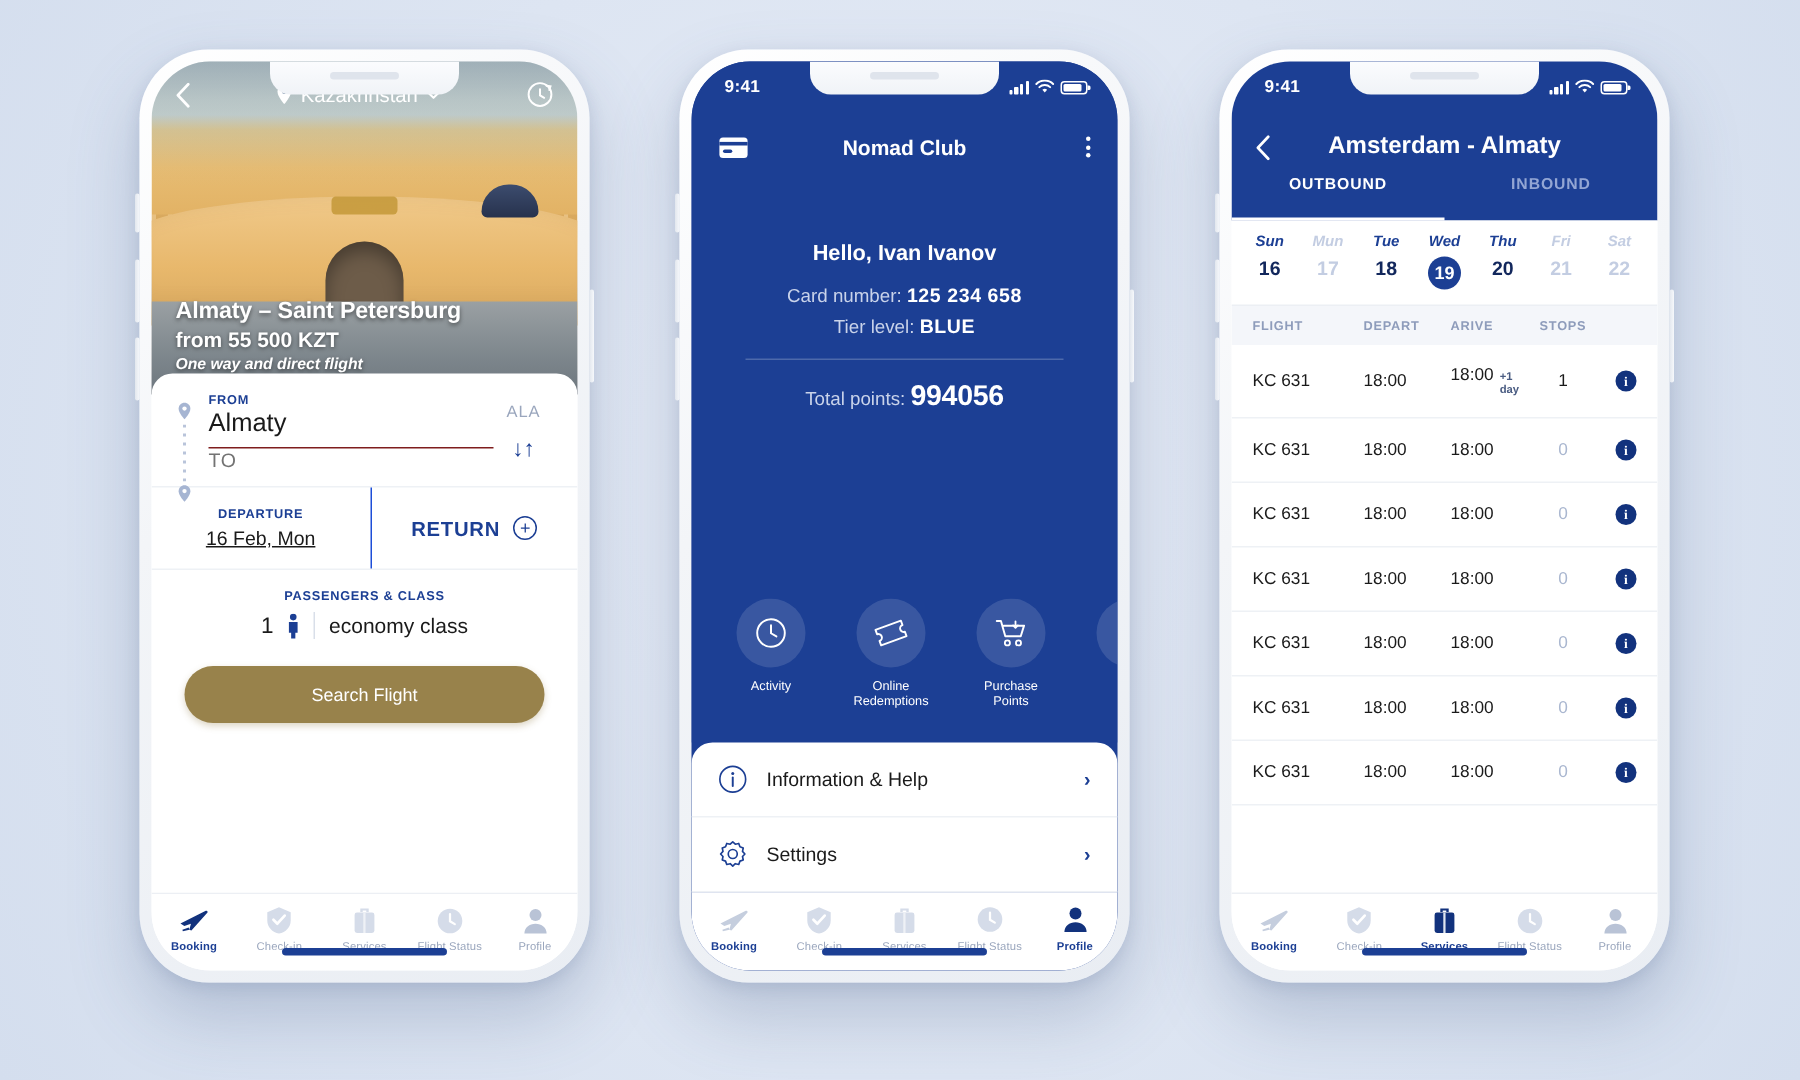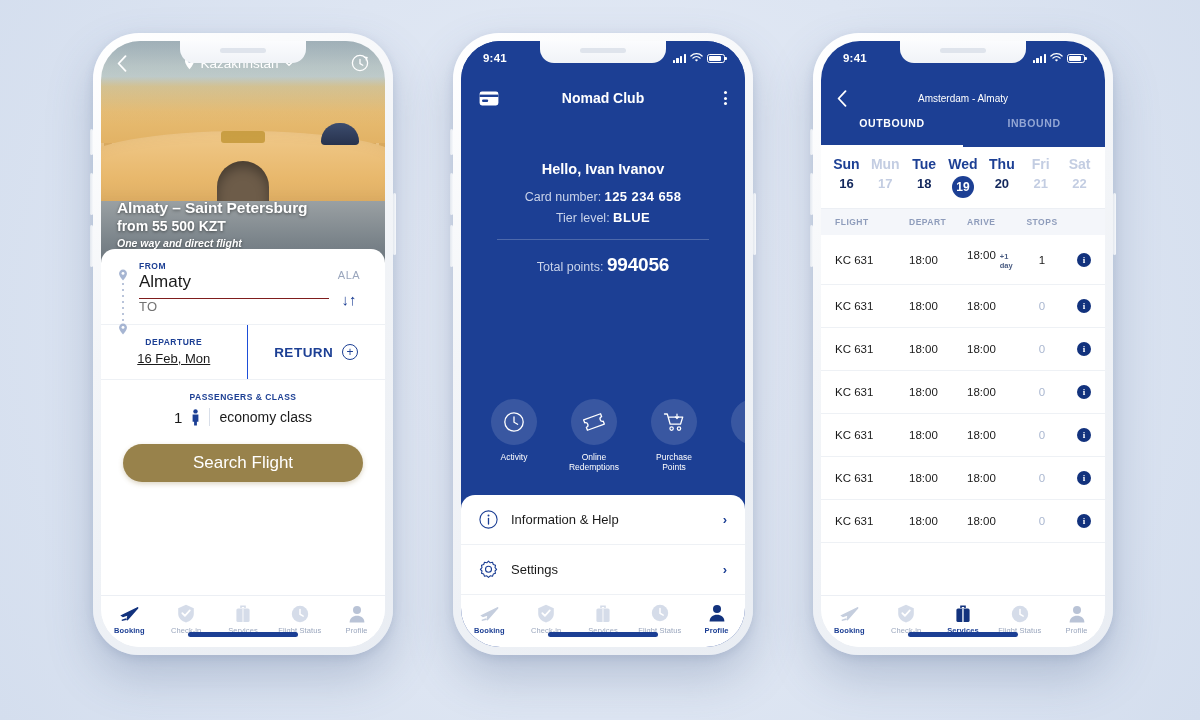--- a/index.html
+++ b/index.html
@@ -178,21 +178,21 @@
     display:flex;align-items:center;justify-content:center;font-size:12px;font-weight:normal;line-height:1;
   }
   .pax { text-align:center; padding:12px 0 8px; }
   .pax .k { font-size:8.5px;font-weight:bold;color:#1c3f94;letter-spacing:.5px; }
   .pax .v { display:flex; align-items:center; justify-content:center; gap:9px; margin-top:6px; }
   .pax .n { font-size:15px; color:#1a1a1a; }
   .pax .sep { width:1px; height:18px; background:#d9dfe9; }
   .pax .cls { font-size:14px; color:#1a1a1a; }
   .search-btn {
     margin:10px 22px 0; height:38px; border-radius:19px; background:#98824b;
-    color:#fff; font-size:17px; display:flex; align-items:center; justify-content:center;
+    color:#fff; font-size:12px; display:flex; align-items:center; justify-content:center;
     box-shadow:0 2px 5px rgba(140,115,60,.3); cursor:pointer;
   }
 
   
   .club { flex:1 1 auto; background:#1c3f94; display:flex; flex-direction:column;
           margin-top:-30px; padding-top:30px; }
   .club-nav { height:38px; display:flex; align-items:center; justify-content:space-between;
               padding:0 18px; color:#fff; margin-top:8px; }
   .club-title { font-size:14px; font-weight:bold; position:absolute; left:0; right:0; text-align:center; }
   .club-nav > * { z-index:2; }
@@ -219,31 +219,31 @@
   .qi .qlbl { font-size:8.5px; margin-top:7px; line-height:1.25; }
   .sheet { background:#fff; flex:0 0 auto; }
   .srow { height:50px; display:flex; align-items:center; gap:13px; padding:0 18px;
           border-bottom:1px solid #eef1f5; }
   .srow .txt { flex:1; font-size:13px; color:#1a1a1a; }
   .chev { color:#1c3f94; font-size:13px; font-weight:bold; }
 
   
   .p3-head { background:#1c3f94; color:#fff; flex:0 0 auto; margin-top:-30px; padding-top:30px; }
   .p3-nav { height:38px; display:flex; align-items:center; padding:0 16px; position:relative; margin-top:8px; }
-  .p3-nav .ttl { position:absolute; left:0; right:0; text-align:center; font-size:10px; font-weight:normal; }
+  .p3-nav .ttl { position:absolute; left:0; right:0; text-align:center; font-size:16px; font-weight:bold; }
   .p3-tabs { display:flex; height:30px; }
   .p3-tab { flex:1; text-align:center; font-size:10.5px; font-weight:bold; letter-spacing:.6px;
             color:#93a6d4; position:relative; }
   .p3-tab.active { color:#fff; }
   .p3-tab.active::after {
     content:""; position:absolute; left:0; right:0; bottom:0; height:2.5px; background:#fff;
   }
   .datestrip { background:#fff; display:flex; padding:9px 6px 10px; border-bottom:1px solid #eceff4; }
   .dcell { flex:1; text-align:center; }
-  .dcell .dow { font-size:14px; font-weight:bold; color:#1c3f94; }
+  .dcell .dow { font-size:10px; font-weight:bold; color:#1c3f94;font-style:italic; }
   .dcell .dnum { font-size:13px; font-weight:bold; color:#12275c; margin-top:4px; }
   .dcell.muted .dow, .dcell.muted .dnum { color:#c3cde2; }
   .dcell.sel .dnum {
     background:#1c3f94; color:#fff; width:22px;height:22px;border-radius:50%;
     display:flex;align-items:center;justify-content:center;margin:4px auto 0;
     font-size:12px;
   }
   .thead { display:flex; background:#f4f6fa; padding:8px 14px; }
   .thead div { font-size:8.5px; font-weight:bold; color:#8e9cbb; letter-spacing:.5px; }
   .c1 { flex:0 0 74px; } .c2 { flex:0 0 58px; } .c3 { flex:1; } .c4 { flex:0 0 46px; text-align:center; }

